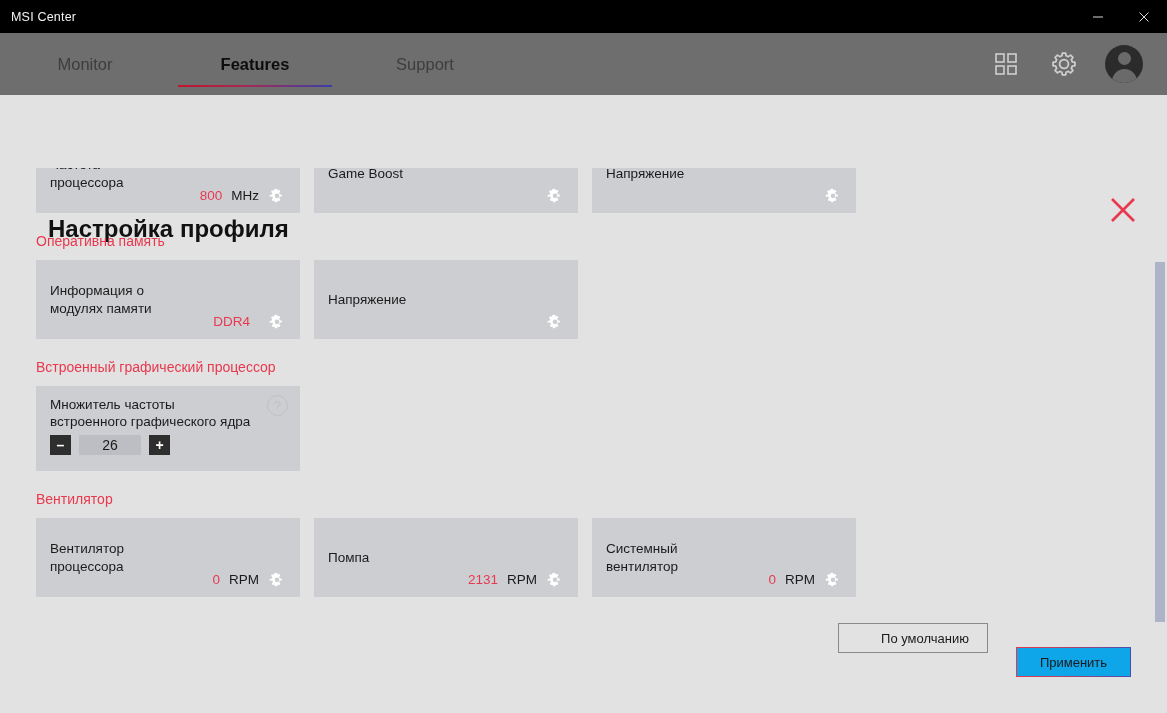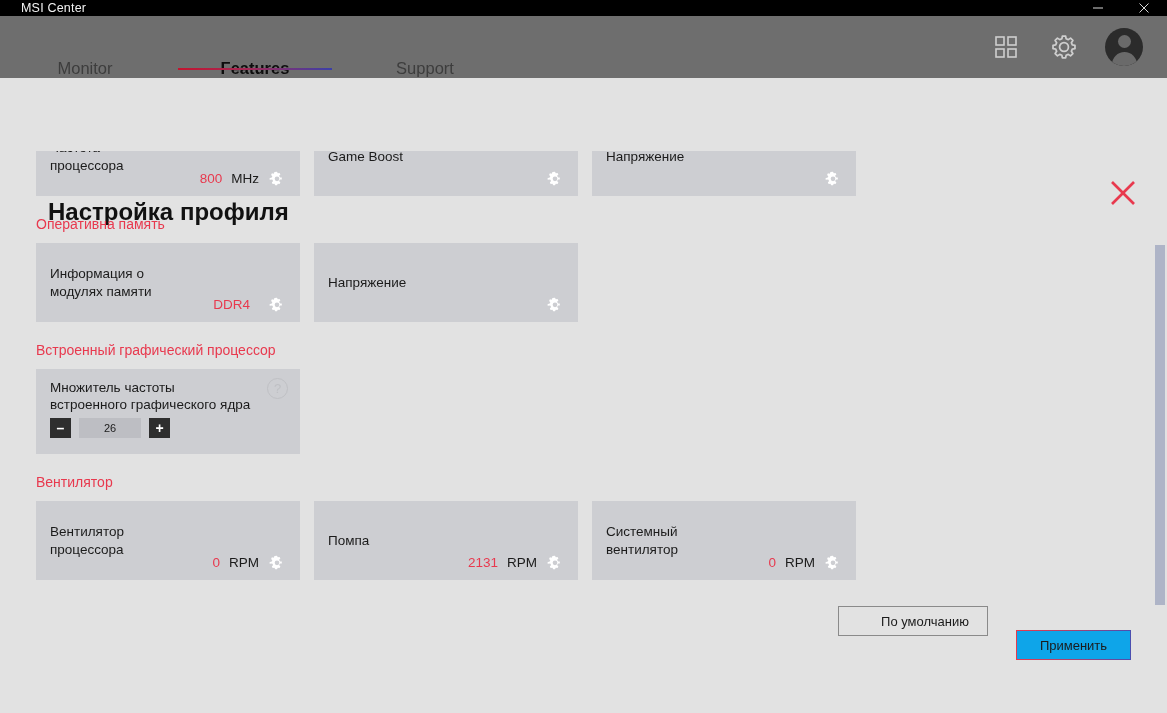--- a/index.html
+++ b/index.html
@@ -6,40 +6,40 @@
   html, body {
     width: 1167px; height: 713px;
     overflow: hidden;
     background: #e2e2e2;
     font-family: "Liberation Sans", sans-serif;
     -webkit-font-smoothing: antialiased;
   }
 
   
   .titlebar {
-    height: 16px; background: #000; color: #f2f2f2;
-    display: flex; align-items: center; position: relative; padding-left: 10px;
+    height: 33px; background: #000; color: #f2f2f2;
+    display: flex; align-items: center; position: relative;
   }
   .titlebar .app-title { font-size: 12.5px; margin-left: 11px; letter-spacing: .2px; }
   .win-controls { margin-left: auto; display: flex; height: 26px; }
   .win-btn {
     width: 46px; height: 26px; display: flex; align-items: center; justify-content: center;
     color: #d8d8d8;
   }
   .win-btn svg { display: block; }
 
   
   .navbar {
     height: 62px; background: #6e6e6e;
     display: flex; align-items: stretch; position: relative;
   }
   .tabs { display: flex; align-items: stretch; }
   .tab {
-    position: relative; display: flex; align-items: flex-end; justify-content: center;
-    font-size: 16.5px; color: #3d3d3d; padding: 0 26px;
+    position: relative; display: flex; align-items: center; justify-content: center;
+    font-size: 16.5px; color: #3d3d3d; padding: 16px 26px;
   }
   .tab.t-monitor { width: 170px; }
   .tab.t-features { width: 170px; color: #0d0d0d; font-weight: bold; }
   .tab.t-support { width: 170px; }
   .tab.active::after {
     content: ""; position: absolute; left: 8px; right: 8px; bottom: 8px; height: 2.5px;
     background: linear-gradient(90deg, #c3142f 0%, #a32a56 45%, #3b3fa8 100%);
   }
   .nav-right { margin-left: auto; display: flex; align-items: center; gap: 24px; padding-right: 24px; }
   .nav-icon { width: 34px; height: 34px; display: flex; align-items: center; justify-content: center; color: #cfcfcf; }
@@ -109,21 +109,21 @@
   }
   .stepper { display: flex; align-items: center; margin-top: 5px; }
   .step-btn {
     width: 21px; height: 20px; background: #2e2e2e; color: #fff;
     display: flex; align-items: center; justify-content: center;
     font-size: 14px; line-height: 1; font-weight: bold;
   }
   .step-value {
     width: 62px; height: 20px; background: #bdbec3; color: #1b1b1b;
     display: flex; align-items: center; justify-content: center;
-    font-size: 11px; margin: 0 8px;
+    font-size: 14px; margin: 0 8px;
   }
 
   
   .scrollbar-track {
     position: absolute; top: 0; right: 0; width: 14px; bottom: 0; background: #e2e2e2;
   }
   .scrollbar-thumb {
     position: absolute; right: 2px; width: 10px;
     top: 167px; height: 360px; background: #aeb4c7;
   }

